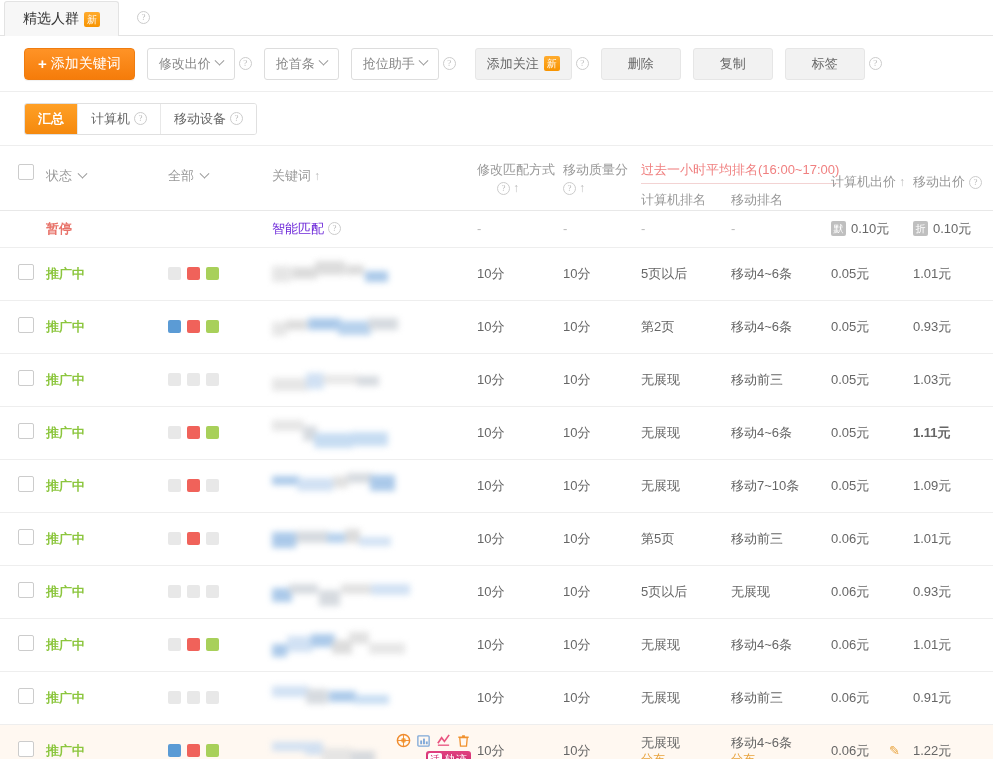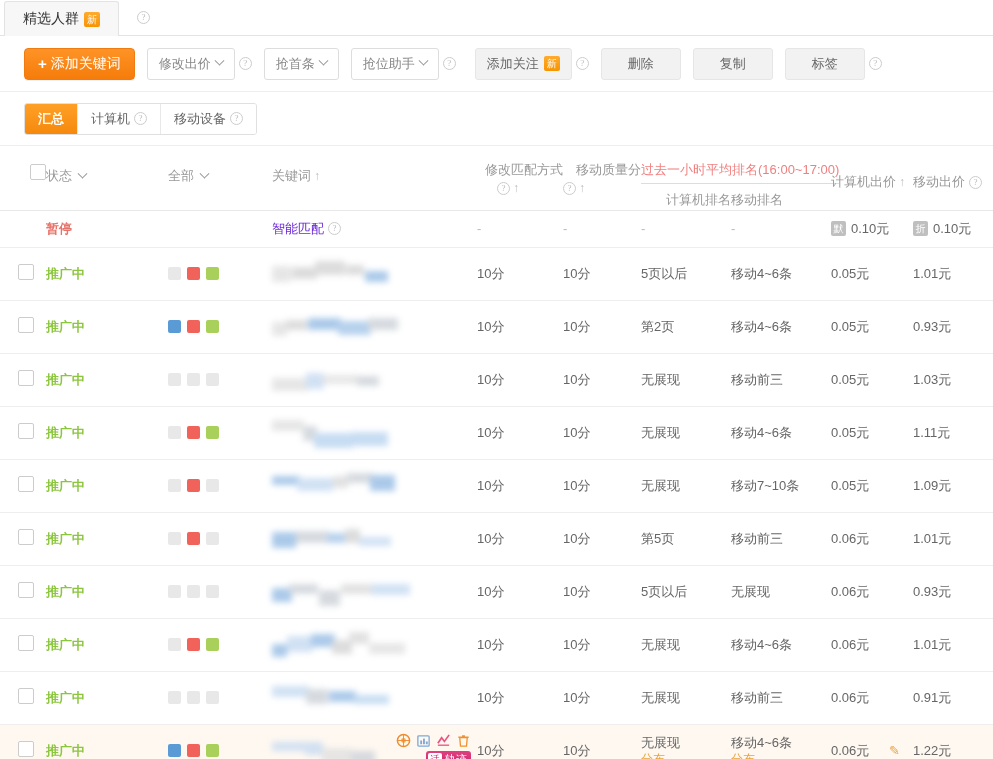--- a/index.html
+++ b/index.html
@@ -213,21 +213,21 @@
   }
 
   
   table.grid { width: 993px; border-collapse: collapse; table-layout: fixed; }
   .thead-row th {
     vertical-align: top;
     padding: 0;
     font-weight: normal;
     color: #999;
     font-size: 13px;
-    text-align: right;
+    text-align: left;
     background: #fff;
   }
   .th-inner { padding: 14px 0 0 0; line-height: 20px; }
   .th-col { display: flex; align-items: center; }
   .arrow-up {
     display: inline-block;
     margin-left: 3px;
     color: #bbb;
     font-size: 12px;
   }
@@ -645,21 +645,21 @@
               <b style="left: 42px; top: 17px; width: 39px; height: 15px; background: rgb(188, 214, 240);"></b>
               <b style="left: 79px; top: 16px; width: 37px; height: 14px; background: rgb(188, 214, 240);"></b>
             </div>
           </td>
           <td><span>10分</span></td>
           <td><span>10分</span></td>
           <td><span>无展现</span></td>
           <td><span>移动4~6条</span></td>
           <td><span>0.05元</span></td>
           <td>
-            <div style="display: flex; align-items: center; position: relative;">
+            <div style="display: flex; align-items: center; position: relative; font-weight: bold;">
               <span>1.11元</span>
             </div>
           </td>
         </tr>
         <tr>
           <td>
             <div style="padding-left:18px"><span class="cb"></span></div>
           </td>
           <td><span class="status-on">推广中</span></td>
           <td>

